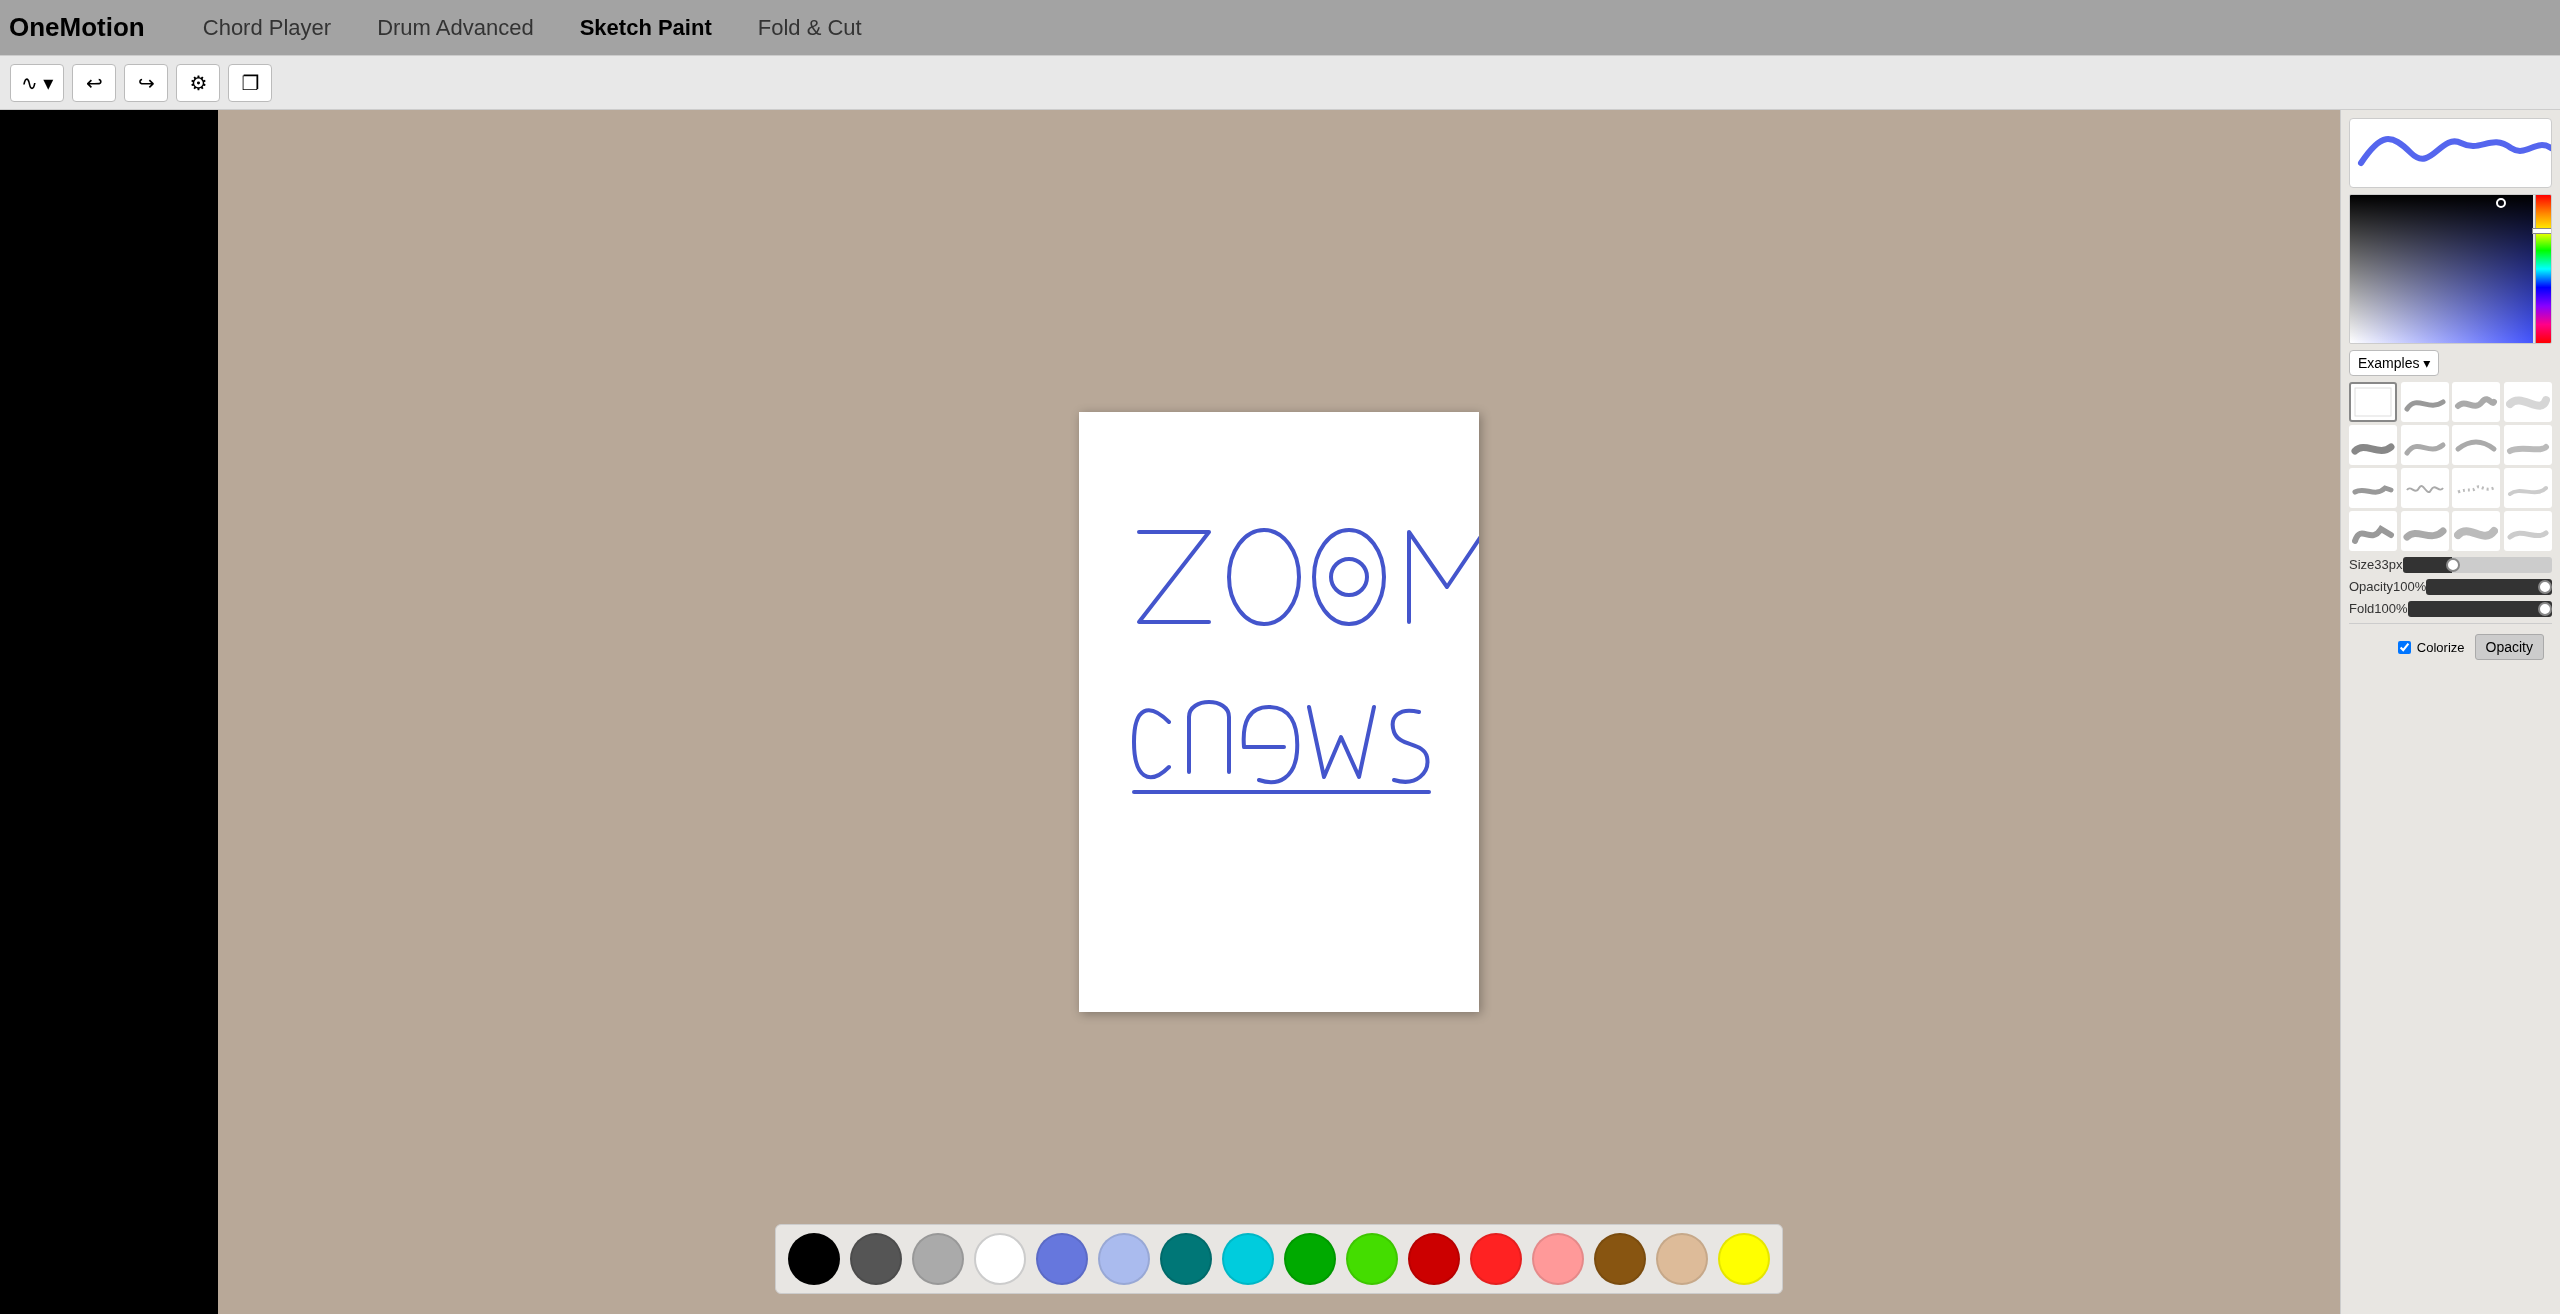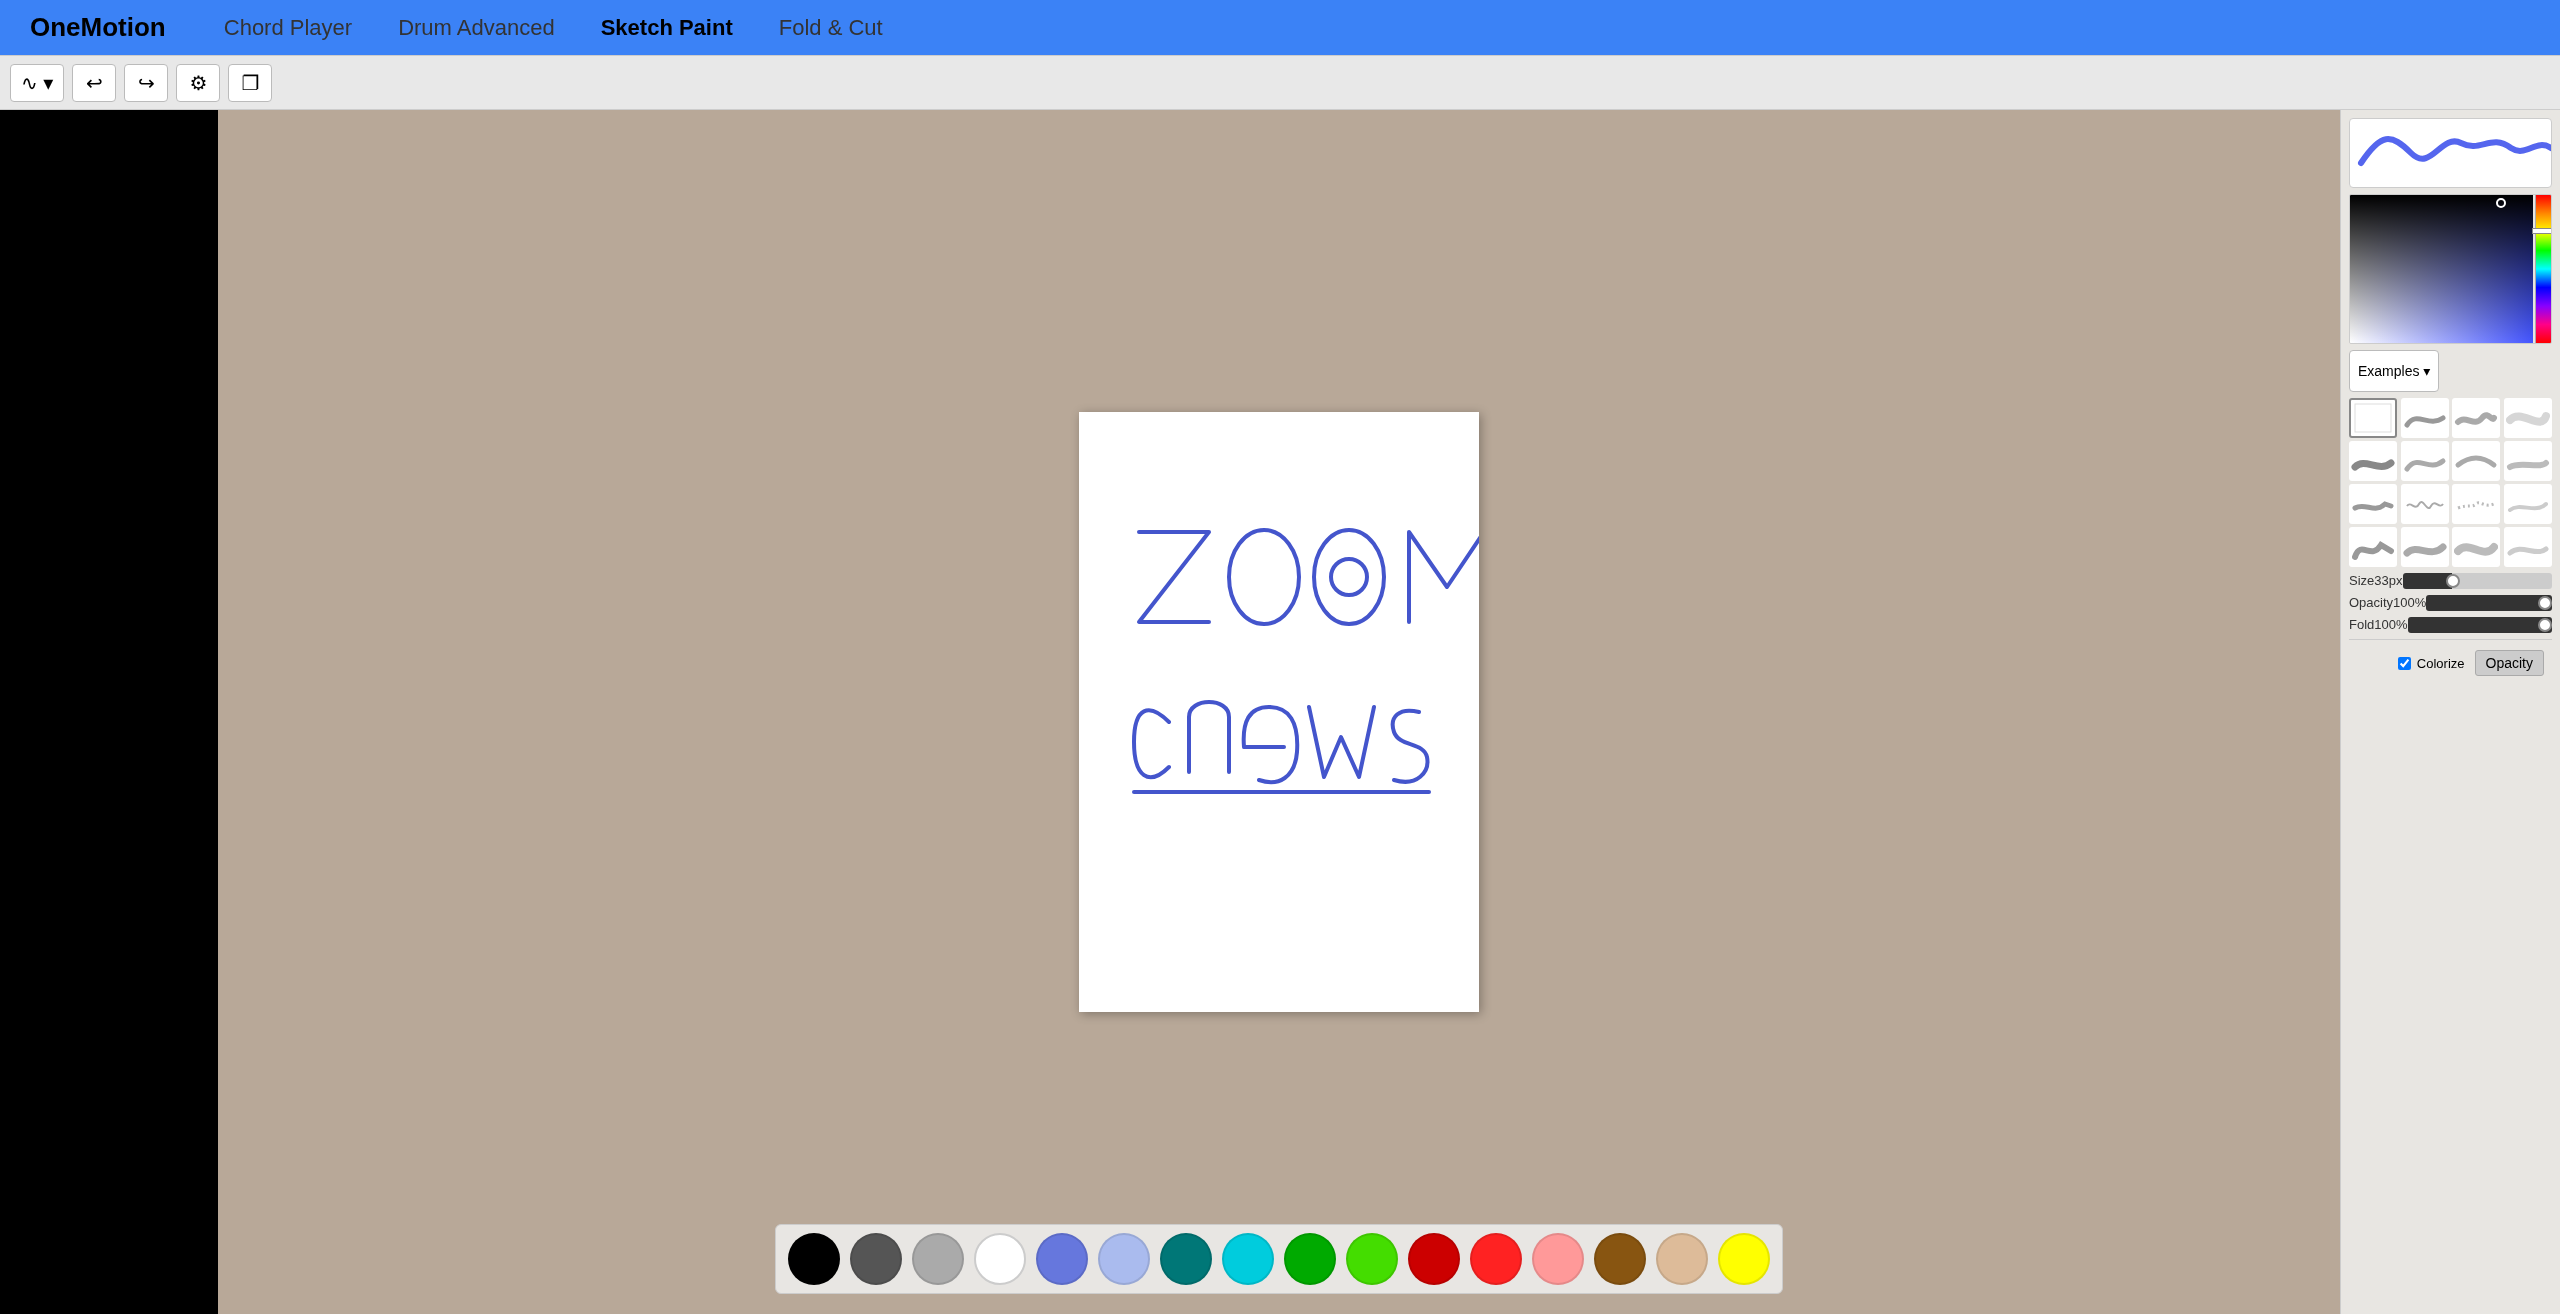--- a/index.html
+++ b/index.html
@@ -2,24 +2,24 @@
 <html><head>
   <meta charset="utf-8">
   <style>
     * { margin: 0; padding: 0; box-sizing: border-box; }
     body { font-family: Arial, sans-serif; background: #d4d0cc; width: 2560px; height: 1314px; overflow: hidden; }
 
     
     #top-nav {
       display: flex;
       align-items: center;
-      background: #3b82f6;
+      background: #a3a3a3;
       border-bottom: 1px solid #ccc;
       height: 56px;
-      padding: 0 30px;
+      padding: 0 9px;
       gap: 30px;
     }
     #logo {
       font-size: 26px;
       font-weight: bold;
       color: #000;
       margin-right: 20px;
     }
     .nav-item {
       font-size: 22px;
@@ -182,21 +182,21 @@
       height: 6px;
       background: #fff;
       border: 1px solid #888;
     }
 
     
     #examples-btn {
       background: #fff;
       border: 1px solid #bbb;
       border-radius: 4px;
-      padding: 12px 8px;
+      padding: 4px 8px;
       font-size: 14px;
       cursor: pointer;
       display: flex;
       align-items: center;
       gap: 4px;
       width: fit-content;
     }
 
     
     #brush-grid {

